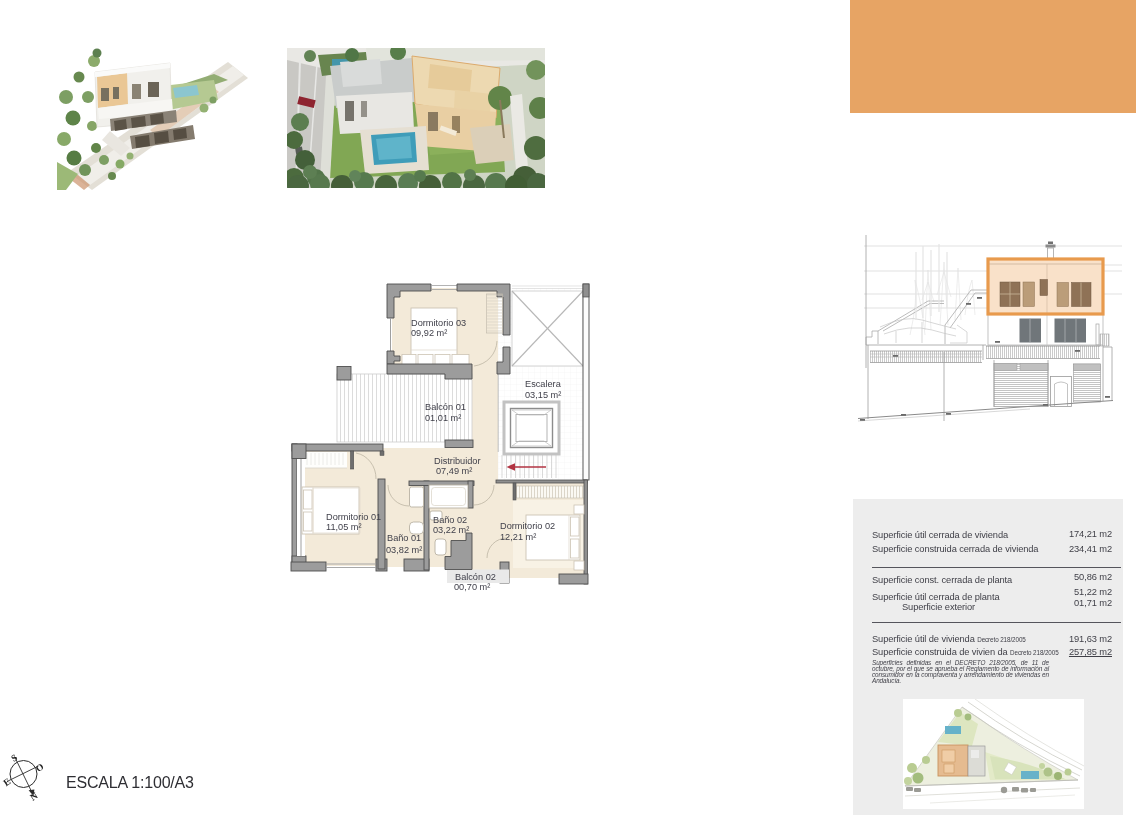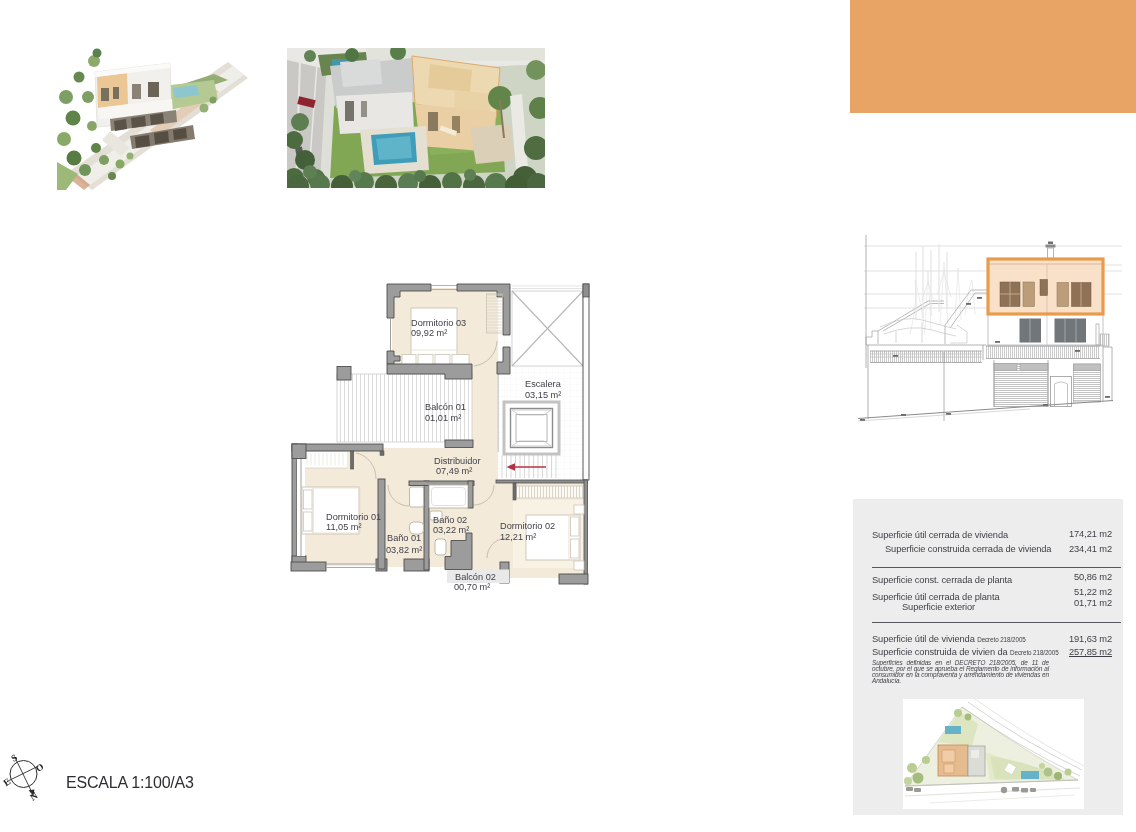--- a/index.html
+++ b/index.html
@@ -574,21 +574,21 @@
   </g>
 </svg>
 
 <div class="abs" style="left:853px;top:499px;width:270px;height:316px;background:#ededed;"></div>
 
 <div class="abs" style="left:853px;top:499px;width:270px;height:316px;color:#3f3f47;font-size:9.3px;letter-spacing:-0.1px;border-radius:14px;">
 
   <div class="abs" style="left:19px;top:31px;">Superficie útil cerrada de vivienda</div>
   <div class="abs" style="right:11px;top:30px;">174,21 m2</div>
 
-  <div class="abs" style="left:19px;top:44.5px;margin-left:13px;">Superficie construida cerrada de vivienda</div>
+  <div class="abs" style="left:19px;top:44.5px;">Superficie construida cerrada de vivienda</div>
   <div class="abs" style="right:11px;top:44.5px;">234,41 m2</div>
 
   <div class="abs" style="left:19px;top:68px;width:249px;border-top:1px solid #55555c;"></div>
 
   <div class="abs" style="left:19px;top:77px;margin-top:16px;">Superficie útil cerrada de planta</div>
   <div class="abs" style="right:11px;top:73px;padding-left:8px;">50,86 m2</div>
 
   <div class="abs" style="left:19px;top:76px;">Superficie const. cerrada de planta</div>
   <div class="abs" style="right:11px;top:88px;">51,22 m2</div>
 

